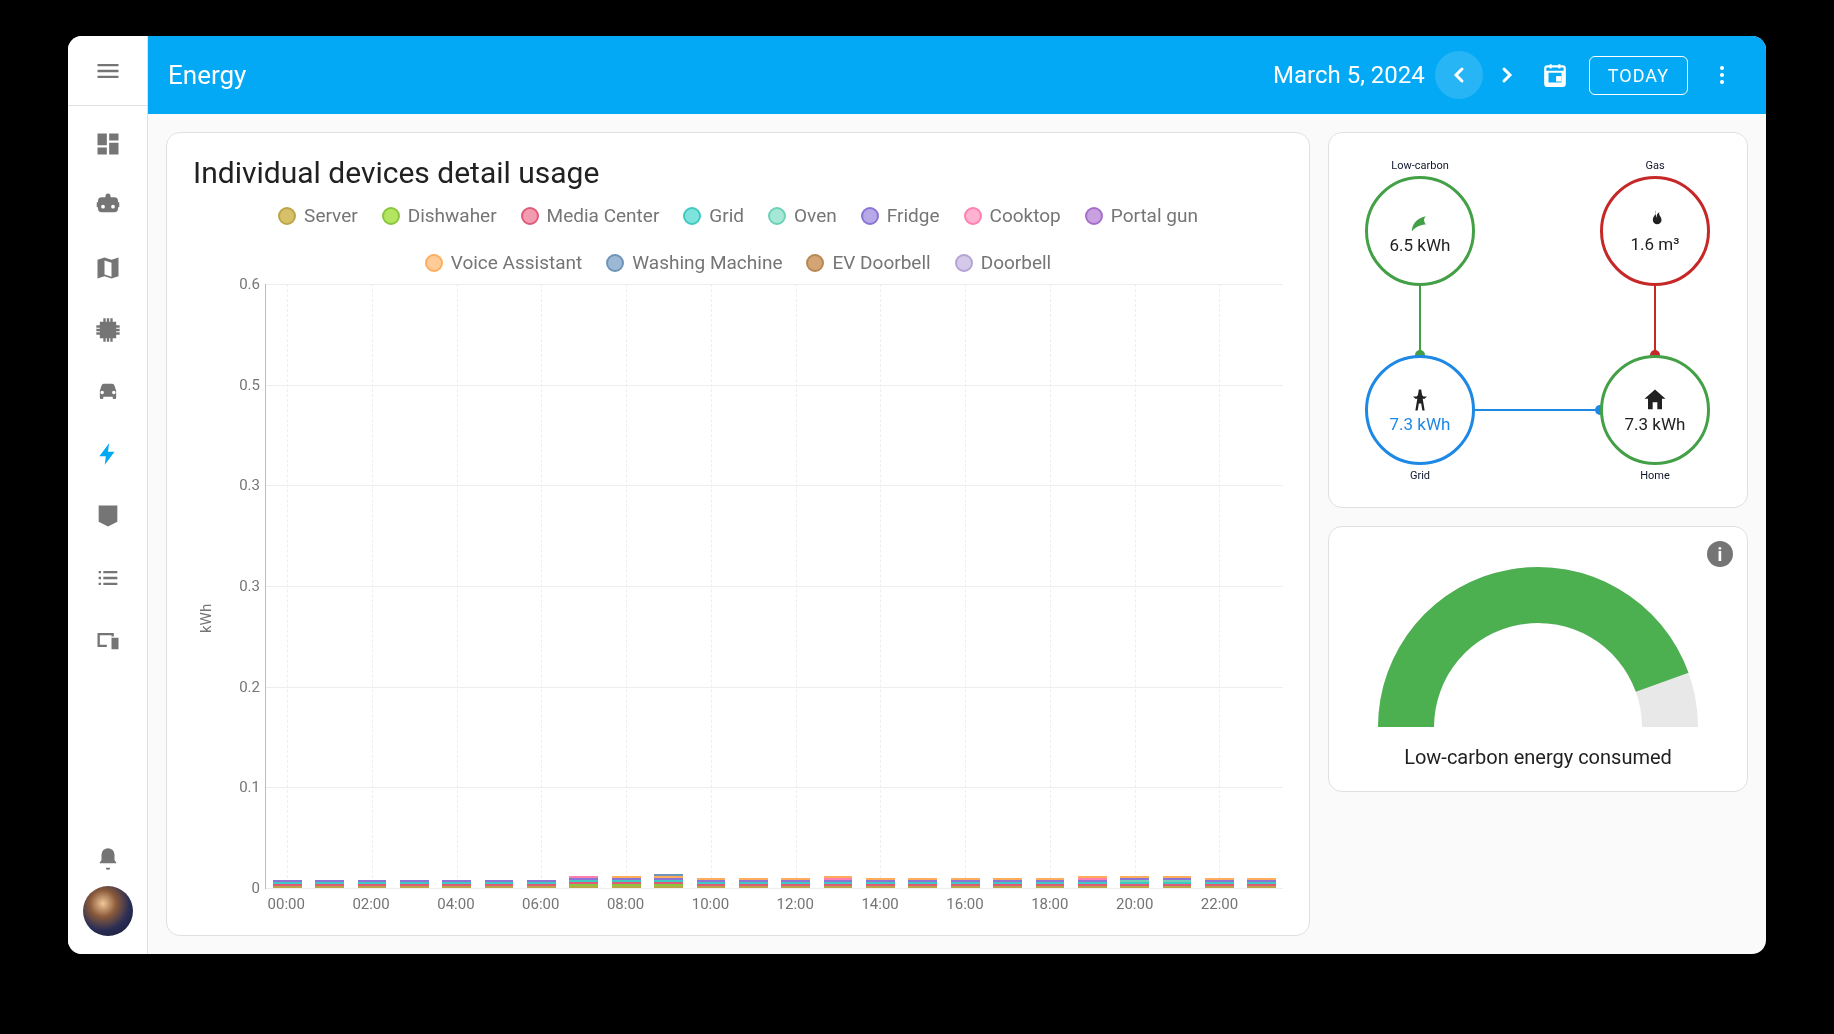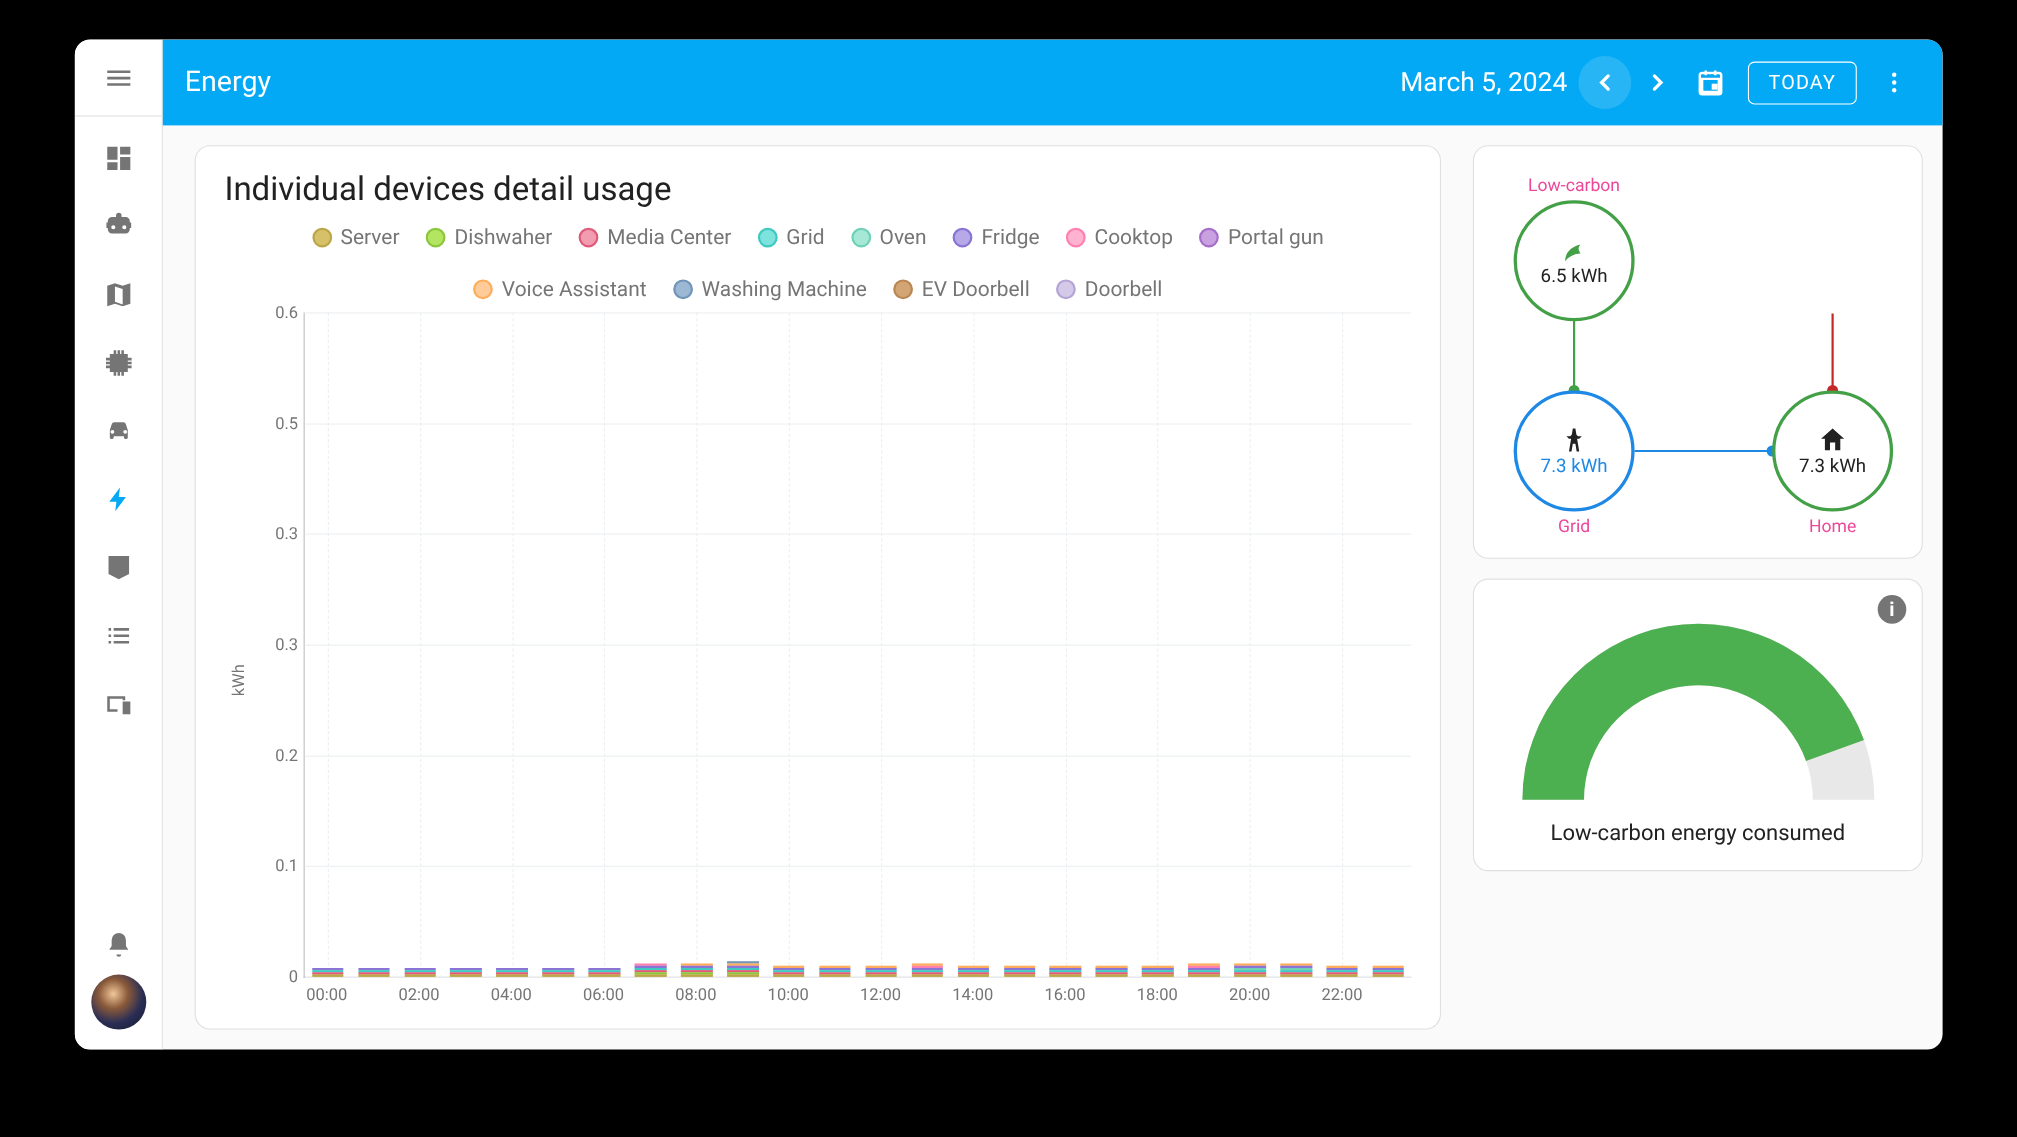--- a/index.html
+++ b/index.html
@@ -22,21 +22,21 @@
   .main { flex:1; display:flex; flex-direction:column; }
   .header { height:78px; background:#03a9f4; color:#fff; display:flex; align-items:center; padding:0 20px; }
   .header .title { font-size:26px; font-weight:400; }
   .header .spacer { flex:1; }
   .header .date { font-size:24px; margin-right:10px; }
   .header .icon-btn { width:48px; height:48px; display:flex; align-items:center; justify-content:center; border-radius:50%; cursor:pointer; }
   .header .icon-btn.dim { background: rgba(255,255,255,0.15); }
   .header .today-btn { border:1px solid #fff; border-radius:6px; padding:8px 18px; font-size:18px; letter-spacing:1px; cursor:pointer; margin:0 10px;}
   
   .content { flex:1; display:flex; gap:18px; padding:18px; overflow:hidden;}
-  .card { background:#fff; border:1px solid #e0e0e0; border-radius:14px; padding:22px 26px;margin-left:11px; }
+  .card { background:#fff; border:1px solid #e0e0e0; border-radius:14px; padding:22px 26px; }
   .left-card { flex:1; display:flex; flex-direction:column; }
   .right-col { width:420px; display:flex; flex-direction:column; gap:18px; }
   .card-title { font-size:30px; color:#212121; font-weight:400; margin-bottom:14px;}
   
   .legend { display:flex; flex-wrap:wrap; justify-content:center; gap:24px 24px; margin-bottom:10px; padding:0 40px;}
   .legend-item { display:flex; align-items:center; gap:8px; color:#757575; font-size:19px; cursor:pointer;}
   .legend-swatch { width:18px; height:18px; border-radius:50%; border:2px solid; }
   
   .chart-wrap { flex:1; display:flex; }
   .y-axis-label { writing-mode: vertical-rl; transform:rotate(180deg); font-size:15px; color:#757575; text-align:center; padding:0 4px 40px 0;}
@@ -48,21 +48,21 @@
   .bars { position:absolute; inset:0; display:flex; align-items:flex-end; }
   .bar-slot { flex:1; display:flex; justify-content:center; align-items:flex-end; height:100%;}
   .bar { width:68%; display:flex; flex-direction:column-reverse; }
   .seg { width:100%; }
   .x-labels { display:flex; padding-top:6px;}
   .x-labels .xl { flex:1; text-align:center; font-size:15px; color:#757575;}
   
   .dist-grid { position:relative; height:330px; }
   .dist-node { position:absolute; text-align:center; }
   .dist-circle { width:110px; height:110px; border:3px solid; border-radius:50%; display:flex; flex-direction:column; align-items:center; justify-content:center; background:#fff;}
-  .dist-label { font-size:16px; color:#ec4899; margin:4px 0;}
+  .dist-label { font-size:11px; color:#0f172a; margin:4px 0;}
   .dist-val { font-size:17px; color:#212121; }
   
   .gauge-card { position:relative; text-align:center; padding-top:30px;}
   .info-icon { position:absolute; top:14px; right:14px; width:26px; height:26px; border-radius:50%; background:#757575; color:#fff; font-size:18px; font-weight:bold; display:flex; align-items:center; justify-content:center; cursor:pointer;} 
   .gauge-value { font-size:54px; color:#212121; margin-top:-46px; position:relative;}
   .gauge-label { font-size:20px; color:#212121; margin-top:8px;}
   svg { display:block; }
 </style>
 </head>
 <body>
@@ -511,20 +511,29 @@
             </svg>
             <div class="dist-node" style="left:10px; top:0;">
               <div class="dist-label">Low-carbon</div>
               <div class="dist-circle" style="border-color:#43a047;">
                 <svg width="28" height="28" viewBox="0 0 24 24" fill="#43a047">
                     <path d="M17 8C8 10 5 16 5 21c3-4 8-6 12-6-2-3-2-5 0-7z"></path>
                   </svg>
                 <div class="dist-val">6.5 kWh</div>
               </div>
             </div>
+            <div class="dist-node" style="left:245px; top:0;">
+              <div class="dist-label">Gas</div>
+              <div class="dist-circle" style="border-color:#c62828;">
+                <svg width="26" height="26" viewBox="0 0 24 24" fill="#212121">
+                    <path d="M12 2c2 4-2 5-2 9a4 4 0 008 0c0-3-3-4-2-7-2 1-3 3-2 5-1-1-2-4-2-7z"></path>
+                  </svg>
+                <div class="dist-val">1.6 m³</div>
+              </div>
+            </div>
             <div class="dist-node" style="left:10px; top:200px;">
               <div class="dist-circle" style="border-color:#1e88e5;">
                 <svg width="28" height="28" viewBox="0 0 24 24" fill="#212121">
                     <path d="M11 3h2l3 18h-2l-1-6h-2l-1 6H8zM6 9h12l-2 2H8zM12 6l3 3H9z"></path>
                   </svg>
                 <div class="dist-val" style="color:#1e88e5;">7.3 kWh</div>
               </div>
               <div class="dist-label">Grid</div>
             </div>
             <div class="dist-node" style="left:245px; top:200px;">

